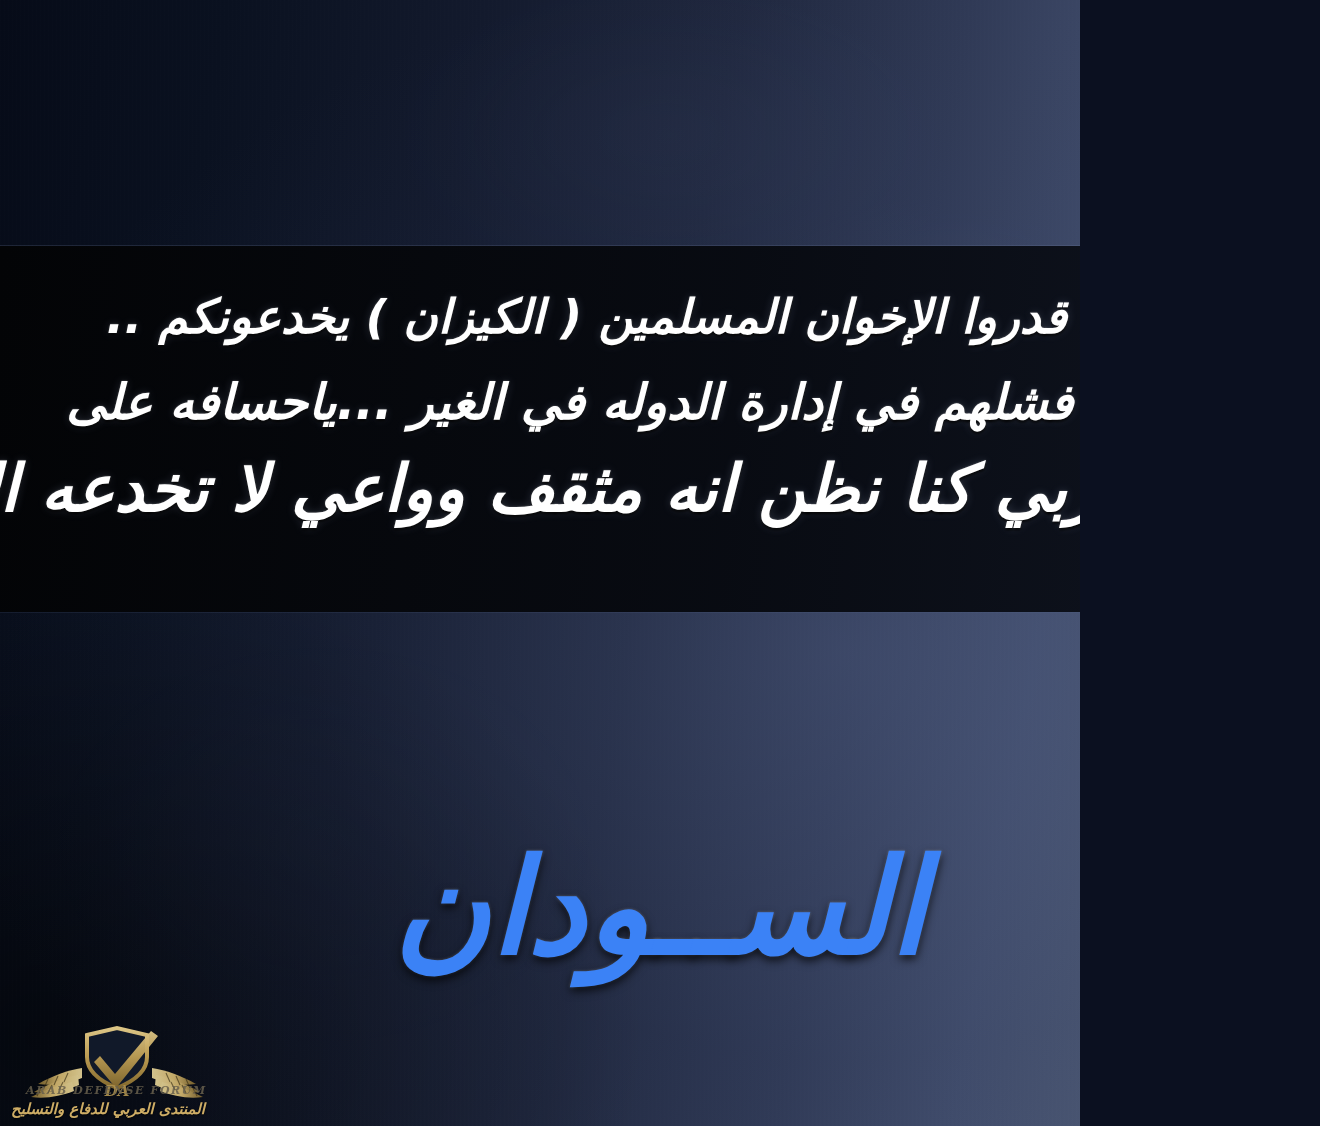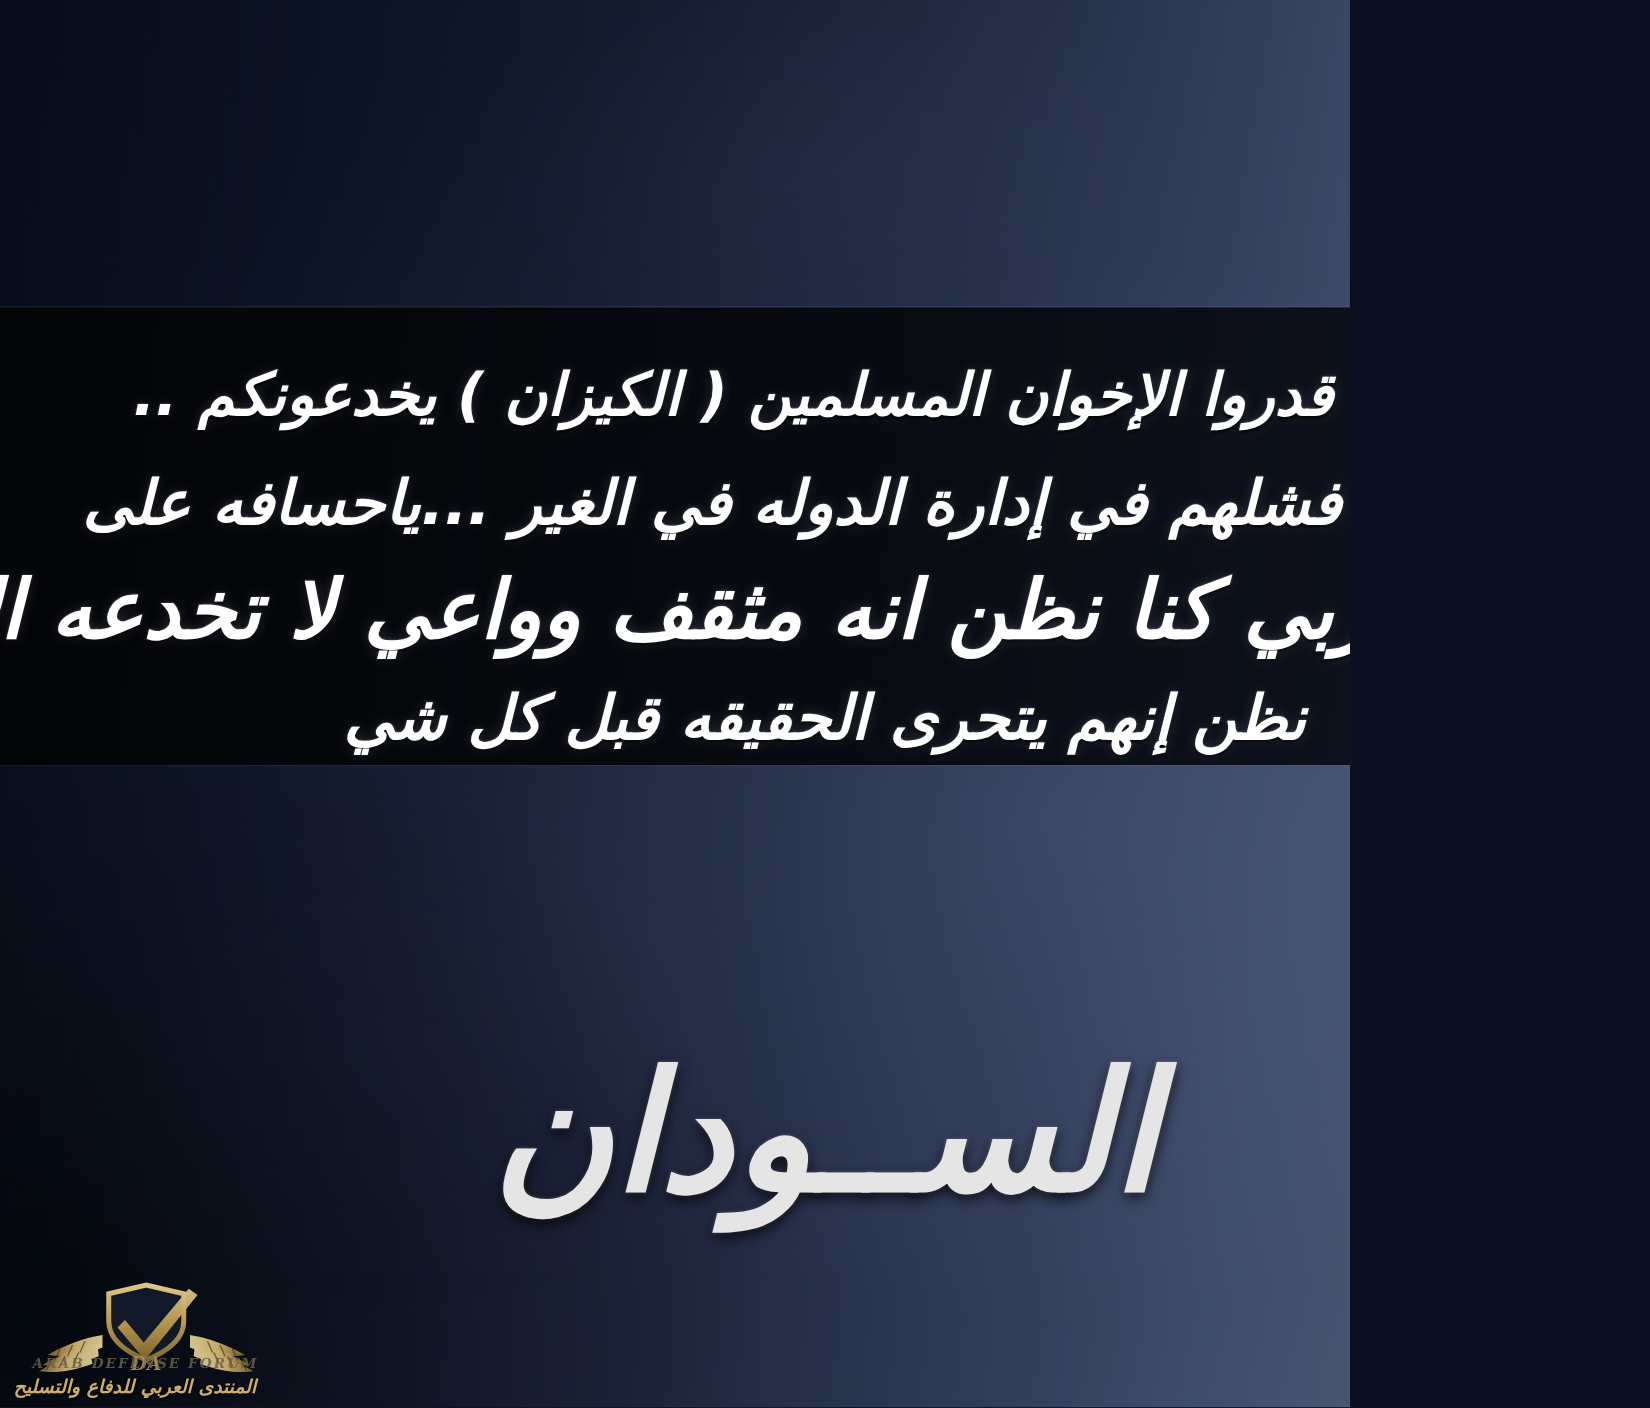--- a/index.html
+++ b/index.html
@@ -123,21 +123,21 @@
   .caption-line.l4 { font-size: 49px; }
 
   
   .headline {
     position: absolute;
     left: 0;
     top: 838px;
     width: 1320px;
     text-align: center;
     direction: rtl;
-    color: #e5e5e5;
+    color: #3b82f6;
     font-family: "DejaVu Sans", sans-serif;
     font-weight: 700;
     font-size: 132px;
     line-height: 1.05;
     letter-spacing: 0px;
     text-shadow:
       0 4px 10px rgba(0,0,0,.75),
       0 0 3px rgba(255,255,255,.30);
   }
 
@@ -194,21 +194,20 @@
   <div class="bg-base"></div>
   <div class="bg-blotches"></div>
   <div class="bg-vignette"></div>
   <div class="bg-noise"></div>
 
   <div class="caption-band">
     <div class="caption-text">
       <span class="caption-line l1">للأسف قدروا الإخوان المسلمين ( الكيزان ) يخدعونكم ..</span>
       <span class="caption-line l2">ويعلقون فشلهم في إدارة الدوله في الغير ...ياحسافه على</span>
       <span class="caption-line l3">شعب عربي كنا نظن انه مثقف وواعي لا تخدعه الأكاذيب</span>
-      <span class="caption-line l4">نظن إنهم يتحرى الحقيقه قبل كل شي</span>
     </div>
   </div>
 
   <div class="headline">الســودان</div>
 
   <div class="watermark">
     <svg class="wm-mark" viewBox="0 0 218 78" xmlns="http://www.w3.org/2000/svg">
       <defs>
         <linearGradient id="gold" x1="0" y1="0" x2="0" y2="1">
           <stop offset="0%" stop-color="#e8cf8c"></stop>

